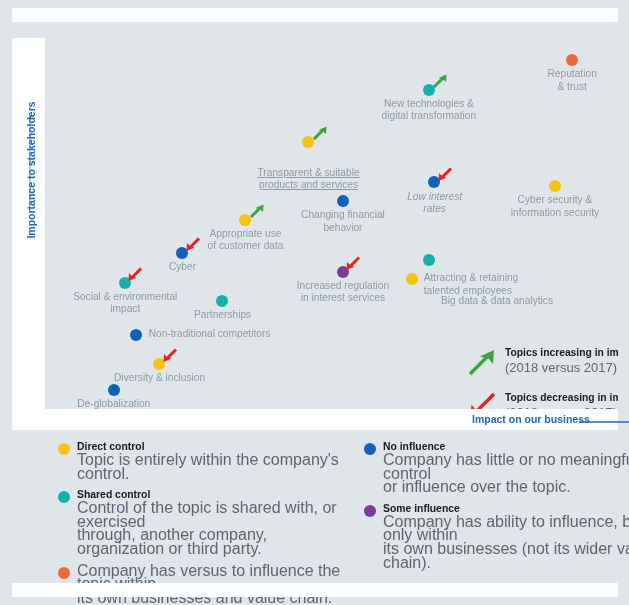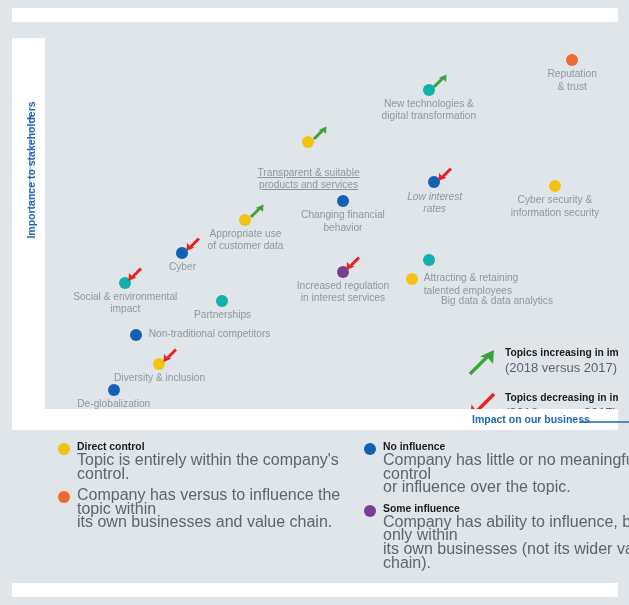--- a/index.html
+++ b/index.html
@@ -189,20 +189,26 @@
   </div>
 
   <div class="legend">
     <div class="leg-col c1" id="leg-col-1">
         <div class="leg-item">
           <span class="leg-dot" style="background: rgb(245, 194, 18);"></span>
           <div class="leg-title">Direct control</div>
           <div class="leg-desc">Topic is entirely within the company's control.</div>
         </div>
         <div class="leg-item">
+          <span class="leg-dot" style="background: rgb(19, 176, 174);"></span>
+          <div class="leg-title">Shared control</div>
+          <div class="leg-desc">Control of the topic is shared with, or exercised
+through, another company, organization or third party.</div>
+        </div>
+        <div class="leg-item">
           <span class="leg-dot" style="background: rgb(238, 106, 50);"></span>
           <div class="leg-desc">Company has versus to influence the topic within
 its own businesses and value chain.</div>
         </div>
       </div>
     <div class="leg-col c2" id="leg-col-2">
         <div class="leg-item">
           <span class="leg-dot" style="background: rgb(17, 97, 181);"></span>
           <div class="leg-title">No influence</div>
           <div class="leg-desc">Company has little or no meaningful control

